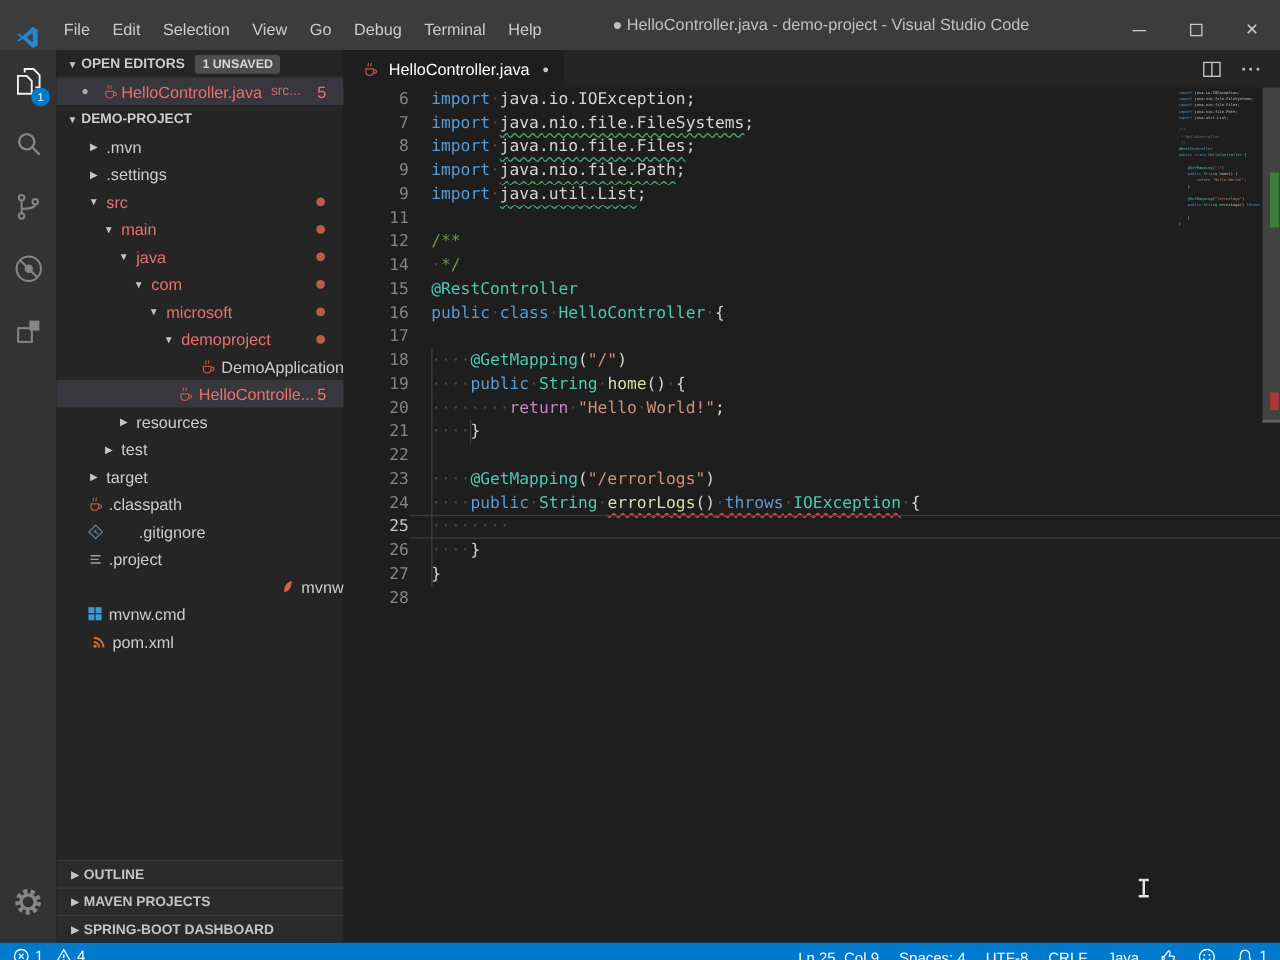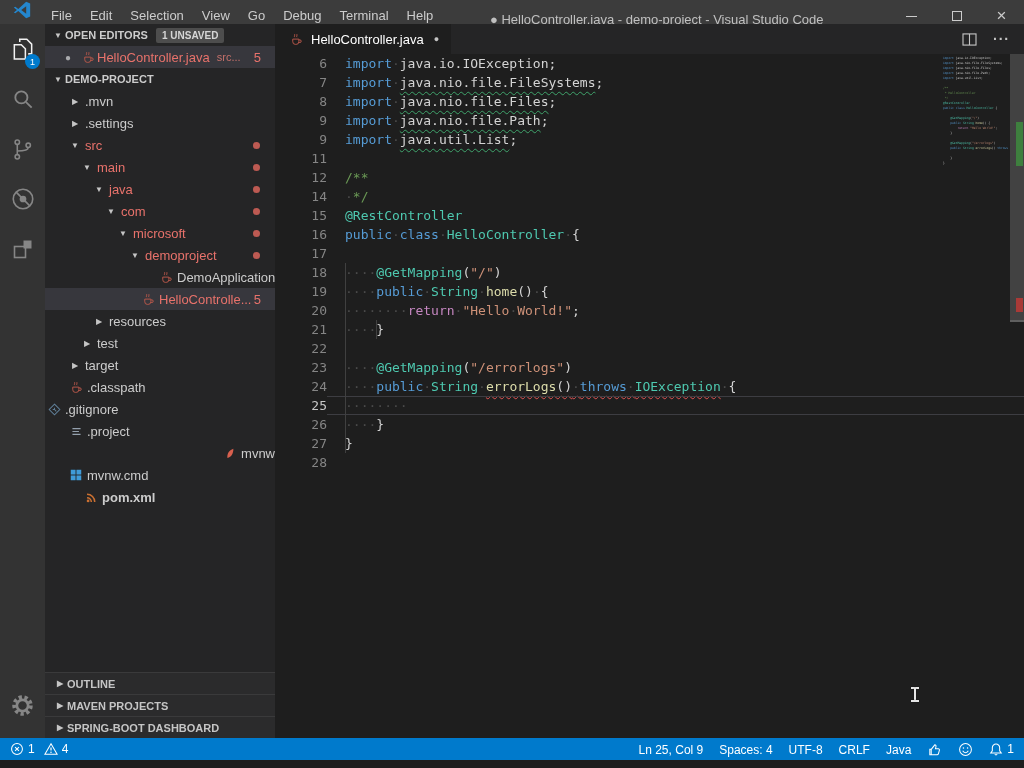--- a/index.html
+++ b/index.html
@@ -1,20 +1,20 @@
 <!DOCTYPE html>
 <html><head>
 <meta charset="utf-8">
 <style>
   * { margin:0; padding:0; box-sizing:border-box; cursor:default; }
   html,body { width:1024px; height:768px; overflow:hidden; background:#1e1e1e;
               font-family:"Liberation Sans", sans-serif; }
 
   
-  .titlebar { height:24px; background:#3c3c3c; display:flex; align-items:flex-start;
+  .titlebar { height:40px; background:#3c3c3c; display:flex; align-items:flex-end;
               color:#cccccc; font-size:13px; position:relative; }
   .vslogo { width:20px; height:20px; margin:0 10px 0 12px; }
   .menu-item { padding:0 9px; line-height:32px; }
   .win-title { position:absolute; left:490px; top:4px; line-height:32px; color:#c0c0c0; }
   .win-controls { margin-left:auto; display:flex; height:32px; }
   .win-btn { width:45px; height:32px; display:grid; place-items:center; color:#cccccc; font-size:14px; }
   .max-box { width:10px; height:10px; border:1px solid #cccccc; }
   .min-bar { width:11px; height:1px; background:#cccccc; }
 
   
@@ -286,21 +286,21 @@
           <span class="ficon">
             <svg width="14" height="13" viewBox="0 0 16 16" fill="none" stroke="#b8574a" stroke-width="1.2">
               <path d="M4 7.5h7.5v3.2a3.3 3.3 0 0 1-3.3 3.3H7.3A3.3 3.3 0 0 1 4 10.7z"></path>
               <path d="M11.5 8.5h1.3a1.6 1.6 0 0 1 0 3.2h-1.3"></path>
               <path d="M6.2 1.5c1.1 1.3-1 2.2.2 3.6"></path>
               <path d="M9 1.5c1.1 1.3-1 2.2.2 3.6"></path>
             </svg>
           </span>
           <span class="tr-name">.classpath</span>
         </div>
-        <div class="tree-row" style="">
+        <div class="tree-row" style="padding-left: 22px; gap: 24px;">
           <span class="ficon">
             <svg width="13" height="13" viewBox="0 0 16 16" fill="none" stroke="#5f7e97" stroke-width="1.3">
               <path d="M8 1.5 14.5 8 8 14.5 1.5 8z"></path>
               <path d="M5.8 8H8m0 0V5.8M8 8l2.2 2.2"></path>
             </svg>
           </span>
           <span class="tr-name">.gitignore</span>
         </div>
         <div class="tree-row" style="padding-left: 22px;">
           <span class="ficon">
@@ -322,21 +322,21 @@
           <span class="ficon">
             <svg width="12" height="12" viewBox="0 0 16 16" fill="#3f9bd8">
               <rect x="1" y="1" width="6.4" height="6.4"></rect>
               <rect x="8.6" y="1" width="6.4" height="6.4"></rect>
               <rect x="1" y="8.6" width="6.4" height="6.4"></rect>
               <rect x="8.6" y="8.6" width="6.4" height="6.4"></rect>
             </svg>
           </span>
           <span class="tr-name">mvnw.cmd</span>
         </div>
-        <div class="tree-row" style="padding-left: 37px; font-weight: bold;">
+        <div class="tree-row" style="padding-left: 25px;">
           <span class="ficon">
             <svg width="13" height="13" viewBox="0 0 16 16">
               <circle cx="3.8" cy="12.2" r="1.7" fill="#cb7031"></circle>
               <path d="M2.5 8.2a5.3 5.3 0 0 1 5.3 5.3M2.5 4a9.5 9.5 0 0 1 9.5 9.5" stroke="#cb7031" stroke-width="1.9" fill="none"></path>
             </svg>
           </span>
           <span class="tr-name">pom.xml</span>
         </div>
       </div>
 

